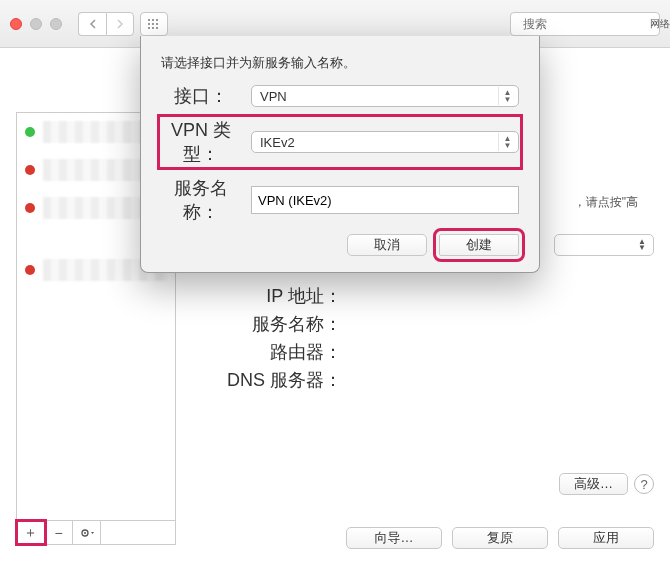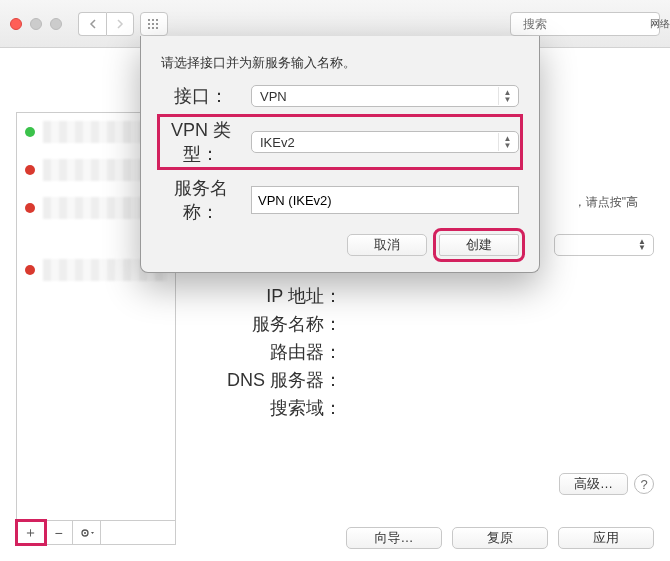--- a/index.html
+++ b/index.html
@@ -263,24 +263,20 @@
         <div class="v"></div>
     </div>
     <div class="kvrow">
       <div class="k">路由器：</div>
         <div class="v"></div>
     </div>
     <div class="kvrow">
       <div class="k">DNS 服务器：</div>
         <div class="v"></div>
     </div>
-    <div class="kvrow">
-      <div class="k">搜索域：</div>
-        <div class="v"></div>
-    </div>
 
     <div class="bottom-right">
       <div class="mac-btn">高级…</div>
       <div class="help">
         <span>?</span>
       </div>
     </div>
   </div>
 
   <div class="action-row">

